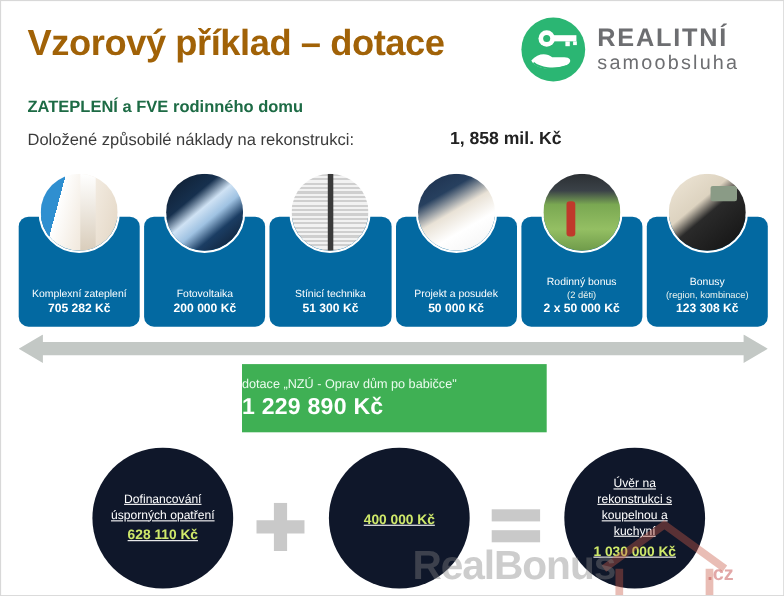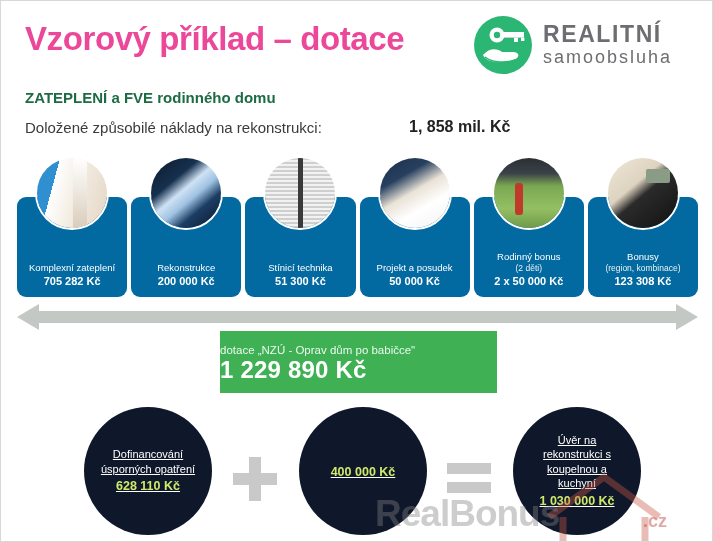--- a/index.html
+++ b/index.html
@@ -15,21 +15,21 @@
     background:#ffffff;
     box-sizing:border-box;
     border:1px solid #d8d8d8;
     overflow:hidden;
   }
 
   
   #header{position:absolute;left:0;top:0;width:713px;height:150px;}
   #title{
     position:absolute;left:24px;top:19px;
-    font-size:33px;font-weight:bold;color:#ec4899;
+    font-size:33px;font-weight:bold;color:#a16207;
     letter-spacing:-0.4px;white-space:nowrap;
   }
   #logo-wrap{position:absolute;left:472px;top:14px;width:230px;height:66px;}
   #logo-mark{position:absolute;left:0;top:0;width:60px;height:60px;}
   #logo-text{position:absolute;left:70px;top:8px;}
   #brand-main{
     font-size:23px;font-weight:bold;color:#6d6e71;
     letter-spacing:1.6px;line-height:23px;
   }
   #brand-sub{
@@ -140,21 +140,21 @@
   #subsidy{
     position:absolute;left:219px;top:330px;
     width:277px;height:62px;
     background:#3fb054;
     color:#ffffff;
     display:flex;flex-direction:column;
     align-items:flex-start;justify-content:center;
     text-align:center;
   }
   #subsidy-title{font-size:11.5px;line-height:15px;color:#eafbee;}
-  #subsidy-amount{font-size:24px;font-weight:bold;line-height:24px;letter-spacing:0.2px;}
+  #subsidy-amount{font-size:21px;font-weight:bold;line-height:24px;letter-spacing:0.2px;}
   #subsidy-rate{font-size:12px;line-height:16px;color:#f0fbf2;}
   #subsidy-rate b{font-size:13.5px;color:#ffffff;}
 
   
   #bottom{
     position:absolute;left:16px;top:404px;
     width:681px;height:132px;
   }
   .bubble{
     position:absolute;top:2px;
@@ -240,21 +240,21 @@
         <div class="th th-insulation"></div>
       </div>
       <div class="card-label">Komplexní zateplení</div>
       <div class="card-value">705 282 Kč</div>
     </div>
 
     <div class="card">
       <div class="card-thumb">
         <div class="th th-pv"></div>
       </div>
-      <div class="card-label">Rekonstrukce</div>
+      <div class="card-label">Fotovoltaika</div>
       <div class="card-value">200 000 Kč</div>
     </div>
 
     <div class="card">
       <div class="card-thumb">
         <div class="th th-blinds"></div>
       </div>
       <div class="card-label">Stínicí technika</div>
       <div class="card-value">51 300 Kč</div>
     </div>

